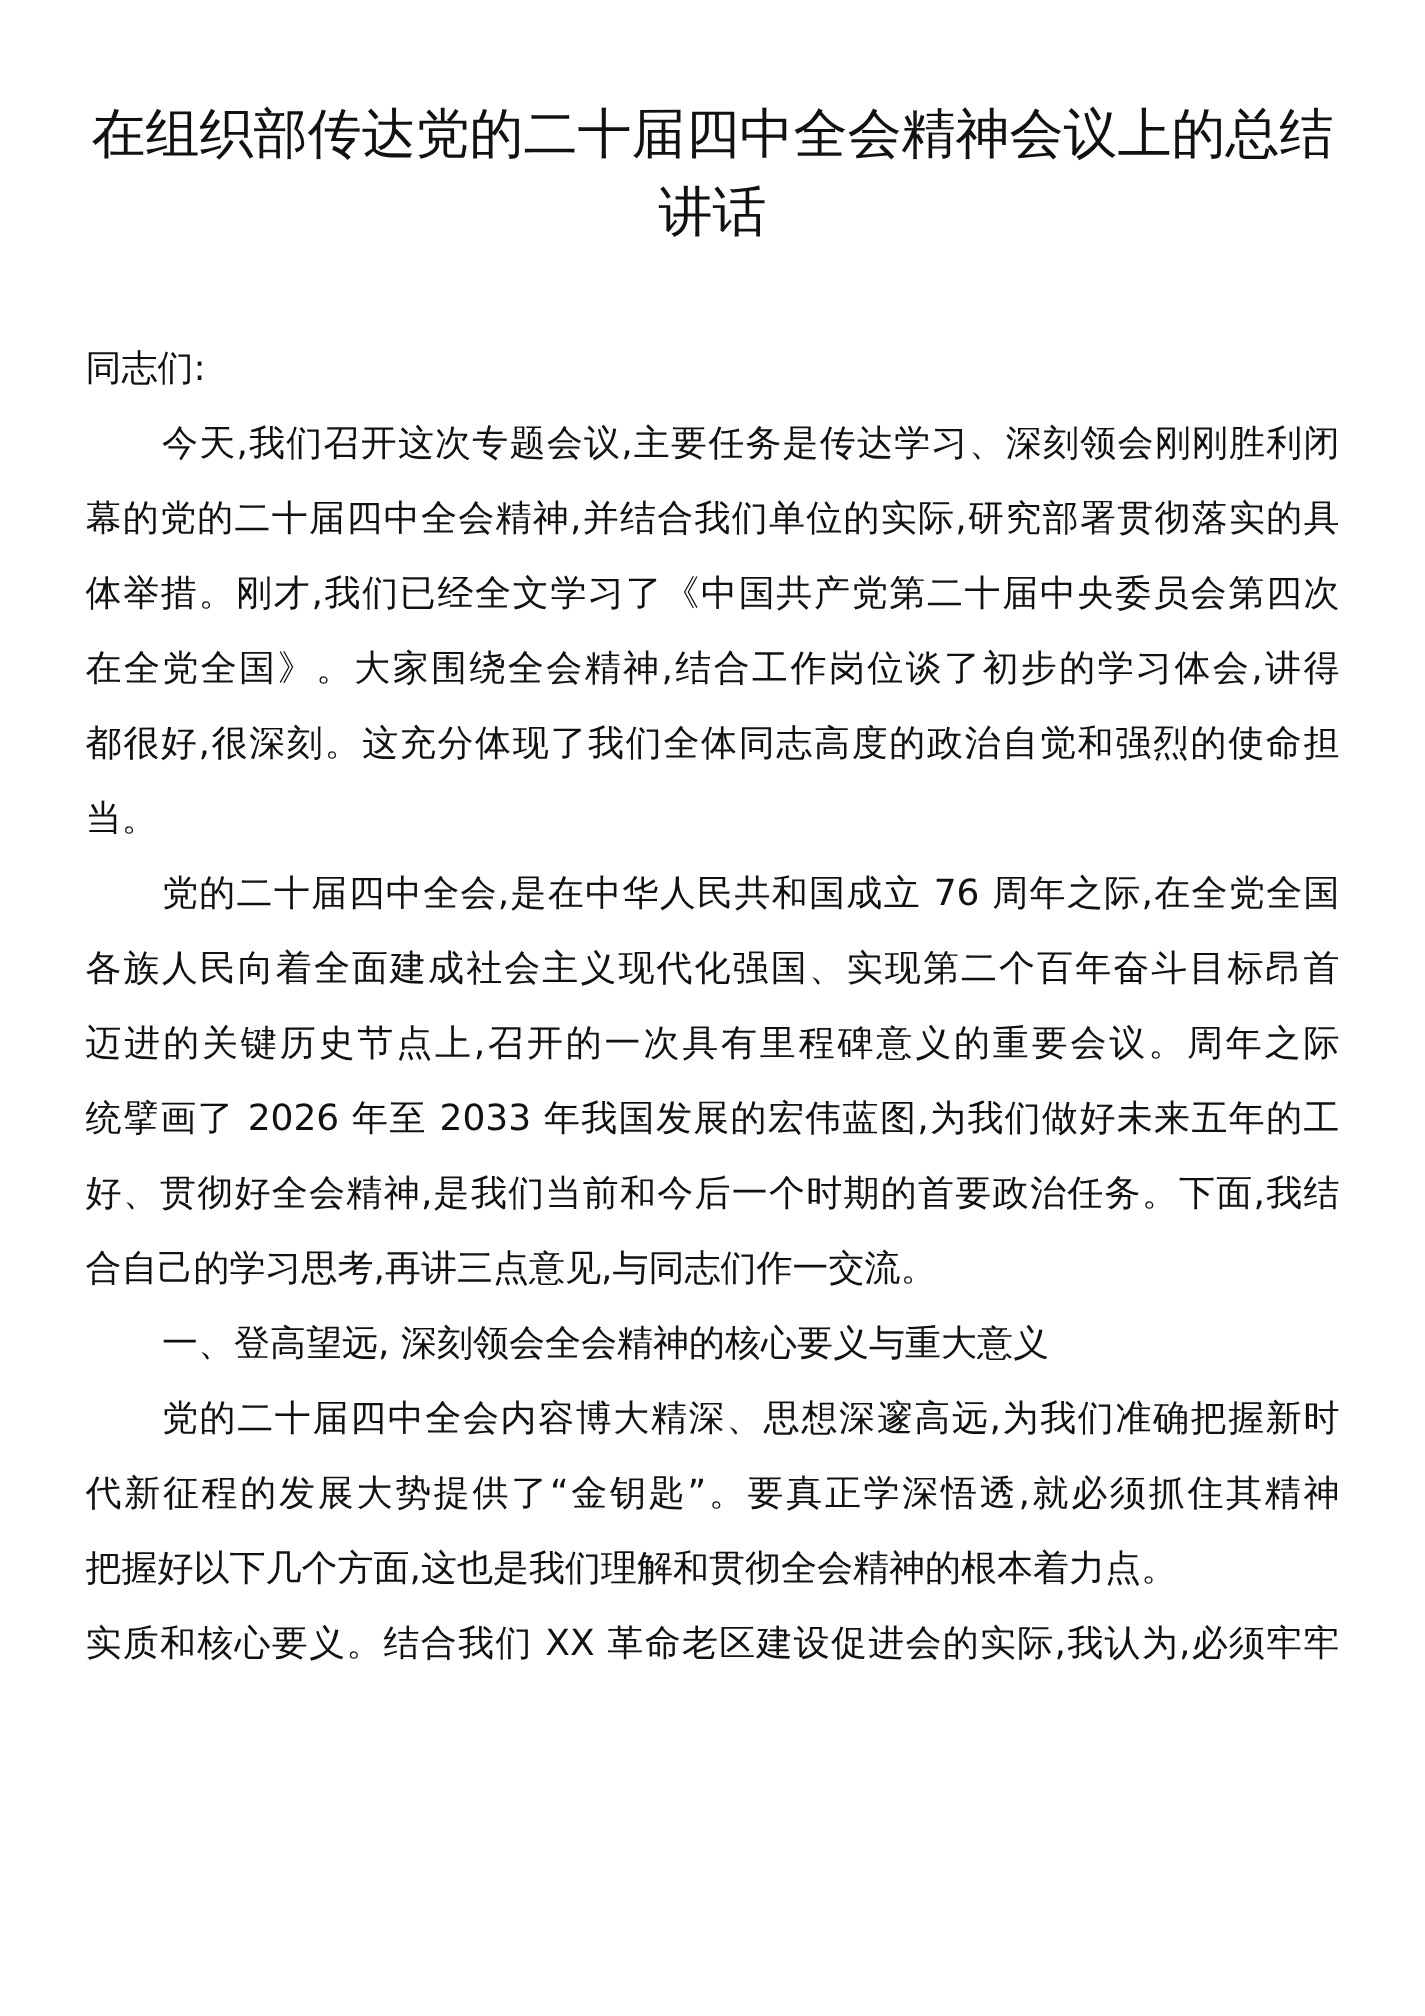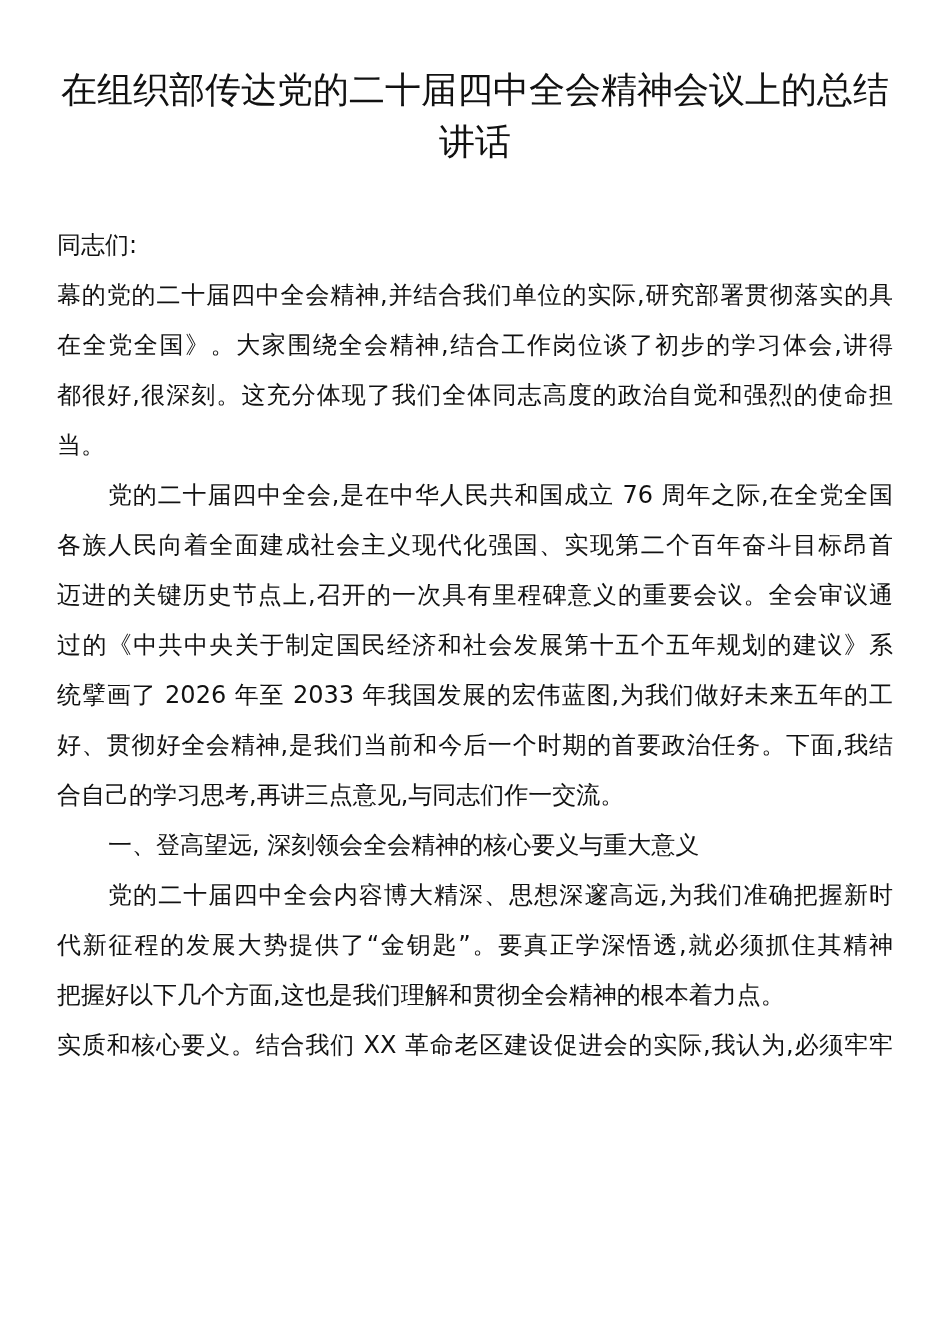--- a/index.html
+++ b/index.html
@@ -75,31 +75,32 @@
   <div class="title">
     <span class="tl">在组织部传达党的二十届四中全会精神会议上的总结</span>
     <span class="tl">讲话</span>
   </div>
 
   <div class="body">
 
     <span class="line last">同志们:</span>
 
     <div>
+      <span class="line indent">今天,我们召开这次专题会议,主要任务是传达学习、深刻领会刚刚胜利闭</span>
       <span class="line">幕的党的二十届四中全会精神,并结合我们单位的实际,研究部署贯彻落实的具</span>
+      <span class="line">体举措。刚才,我们已经全文学习了《中国共产党第二十届中央委员会第四次</span>
       <span class="line">在全党全国》。大家围绕全会精神,结合工作岗位谈了初步的学习体会,讲得</span>
       <span class="line">都很好,很深刻。这充分体现了我们全体同志高度的政治自觉和强烈的使命担</span>
       <span class="line last">当。</span>
     </div>
 
     <div>
       <span class="line indent">党的二十届四中全会,是在中华人民共和国成立 76 周年之际,在全党全国</span>
       <span class="line">各族人民向着全面建成社会主义现代化强国、实现第二个百年奋斗目标昂首</span>
-      <span class="line">迈进的关键历史节点上,召开的一次具有里程碑意义的重要会议。全会审议通</span>
-      <span class="line">过的《中共中央关于制定国民经济和社会发展第十五个五年规划的建议》系</span>
+      <span class="line">迈进的关键历史节点上,召开的一次具有里程碑意义的重要会议。周年之际</span>
       <span class="line">统擘画了 2026 年至 2033 年我国发展的宏伟蓝图,为我们做好未来五年的工</span>
       <span class="line">好、贯彻好全会精神,是我们当前和今后一个时期的首要政治任务。下面,我结</span>
       <span class="line last">合自己的学习思考,再讲三点意见,与同志们作一交流。</span>
     </div>
 
     <span class="line heading">一、登高望远, 深刻领会全会精神的核心要义与重大意义</span>
 
     <div>
       <span class="line indent">党的二十届四中全会内容博大精深、思想深邃高远,为我们准确把握新时</span>
       <span class="line">代新征程的发展大势提供了“金钥匙”。要真正学深悟透,就必须抓住其精神</span>

